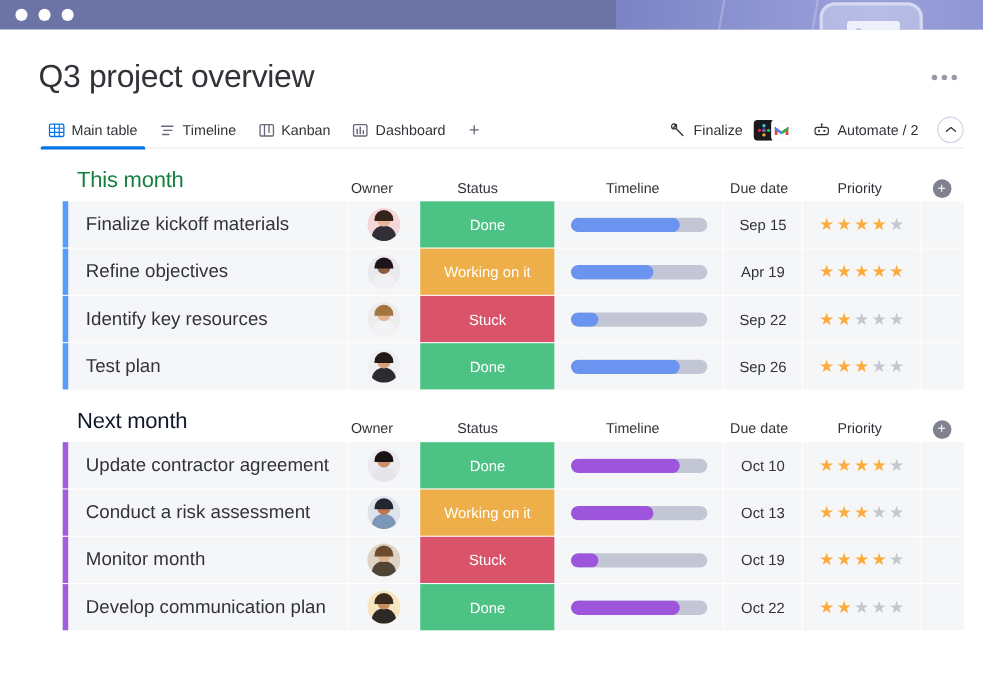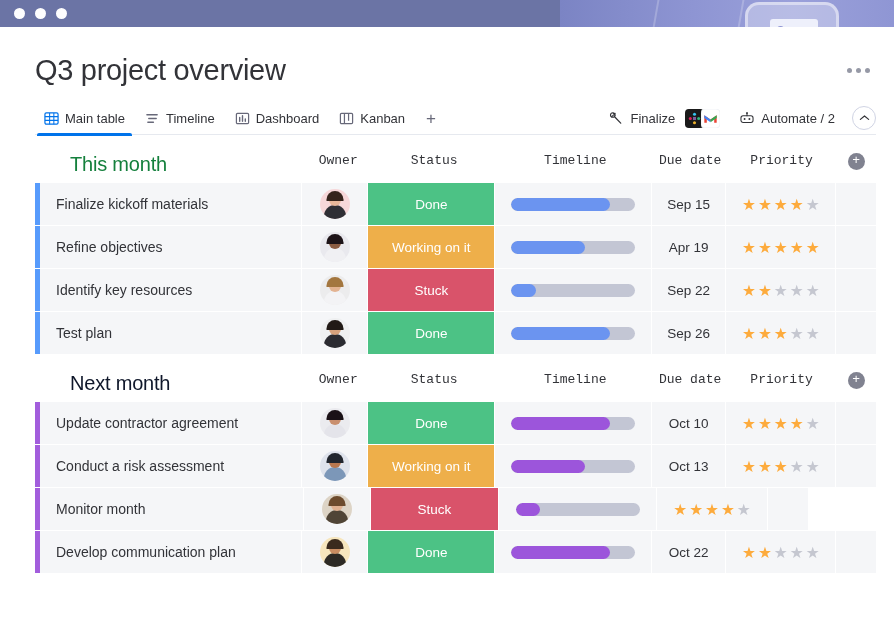--- a/index.html
+++ b/index.html
@@ -109,23 +109,22 @@
   
   .group { margin-top: 18px; }
   .group-title {
     font-size: 20px; font-weight: 400; letter-spacing: -0.2px;
     position: absolute; left: 35px;
   }
   .grp-head {
     position: relative; height: 30px;
   }
   .cols {
-    display:flex; align-items: flex-start; height: 30px;
+    display:flex; align-items: flex-end; height: 30px;
     padding-left: 4px;
-    font-family: Liberation Mono, monospace;
   }
   .col-h {
     font-size: 13px; color: #323338; text-align:center;
     padding-bottom: 5px;
   }
   .c-name { width: 268px; }
   .c-owner { width: 66px; }
   .c-status { width: 127px; }
   .c-timeline { width: 157px; }
   .c-due { width: 74px; }
@@ -138,21 +137,21 @@
   }
 
   .row { display:flex; align-items:stretch; height: 42px; margin-bottom: 1px; }
   .cell {
     background:#f5f6f8; margin-right: 1px;
     display:flex; align-items:center; justify-content:center;
     font-size: 13.5px; color:#323338;
   }
   .cell-name {
     width: 268px; justify-content: flex-start; padding-left: 16px;
-    border-left: 5px solid transparent; font-size: 14px;
+    border-left: 5px solid transparent; font-size: 17px; margin-left: 22px;
   }
   .cell-owner { width: 66px; }
   .cell-status { width: 127px; color:#fff; font-size: 13.5px; margin-right: 1px; }
   .cell-timeline { width: 157px; }
   .cell-due { width: 74px; }
   .cell-priority { width: 110px; gap: 2px; }
   .cell-pad { width: 40px; background:#f5f6f8; }
 
   .avatar {
     width: 30px; height: 30px; border-radius: 50%;
@@ -224,34 +223,34 @@
                 <path d="M2 4h11M4 8h8M3 12h6" stroke="#676879" stroke-width="1.4" stroke-linecap="round"></path>
               </svg>
         </span>
         <span>Timeline</span>
       </div>
 
       <div class="tab">
         <span class="ti">
           <svg width="15" height="15" viewBox="0 0 16 16">
                 <rect x="1.5" y="2.5" width="13" height="11" rx="1.2" fill="none" stroke="#676879" stroke-width="1.3"></rect>
-                <path d="M5 11V7M8 11V5M11 11V8.5" stroke="#676879" stroke-width="1.5" stroke-linecap="round"></path>
-              </svg>
-        </span>
-        <span>Dashboard</span>
+                <path d="M5.8 2.5v11M10.2 2.5v8" stroke="#676879" stroke-width="1.3"></path>
+              </svg>
+        </span>
+        <span>Kanban</span>
       </div>
 
       <div class="tab">
         <span class="ti">
           <svg width="15" height="15" viewBox="0 0 16 16">
                 <rect x="1.5" y="2.5" width="13" height="11" rx="1.2" fill="none" stroke="#676879" stroke-width="1.3"></rect>
-                <path d="M5.8 2.5v11M10.2 2.5v8" stroke="#676879" stroke-width="1.3"></path>
-              </svg>
-        </span>
-        <span>Kanban</span>
+                <path d="M5 11V7M8 11V5M11 11V8.5" stroke="#676879" stroke-width="1.5" stroke-linecap="round"></path>
+              </svg>
+        </span>
+        <span>Dashboard</span>
       </div>
 
       <div class="tab-add">+</div>
     </div>
 
     <div class="tb-right">
       <div class="tb-btn">
         <span class="ti">
           <svg width="15" height="15" viewBox="0 0 16 16">
                 <path d="M4.5 2.5l2 2M3 6l3.5-3.5" stroke="#323338" stroke-width="1.2" stroke-linecap="round"></path>
@@ -493,20 +492,21 @@
                 <span class="av-face av-head" style="background:#e0b191"></span>
                 <span class="av-face av-hair" style="background:#6d4b2d"></span>
               </span>
             </div>
             <div class="cell cell-status" style="background:#d9536a">Stuck</div>
             <div class="cell cell-timeline">
               <span class="bar-track">
                 <span class="bar-fill" style="width:20%;background:#9c55db;display:block"></span>
               </span>
             </div>
+            <div class="cell cell-due">Oct 19</div>
             <div class="cell cell-priority">
               <span class="star on">★</span>
               <span class="star on">★</span>
               <span class="star on">★</span>
               <span class="star on">★</span>
               <span class="star off">★</span>
             </div>
             <div class="cell-pad"></div>
           </div>
           <div class="row">

